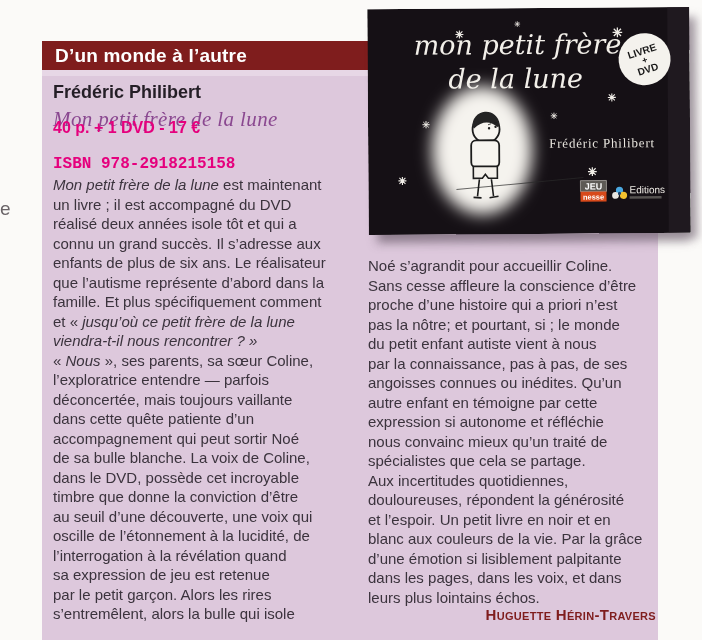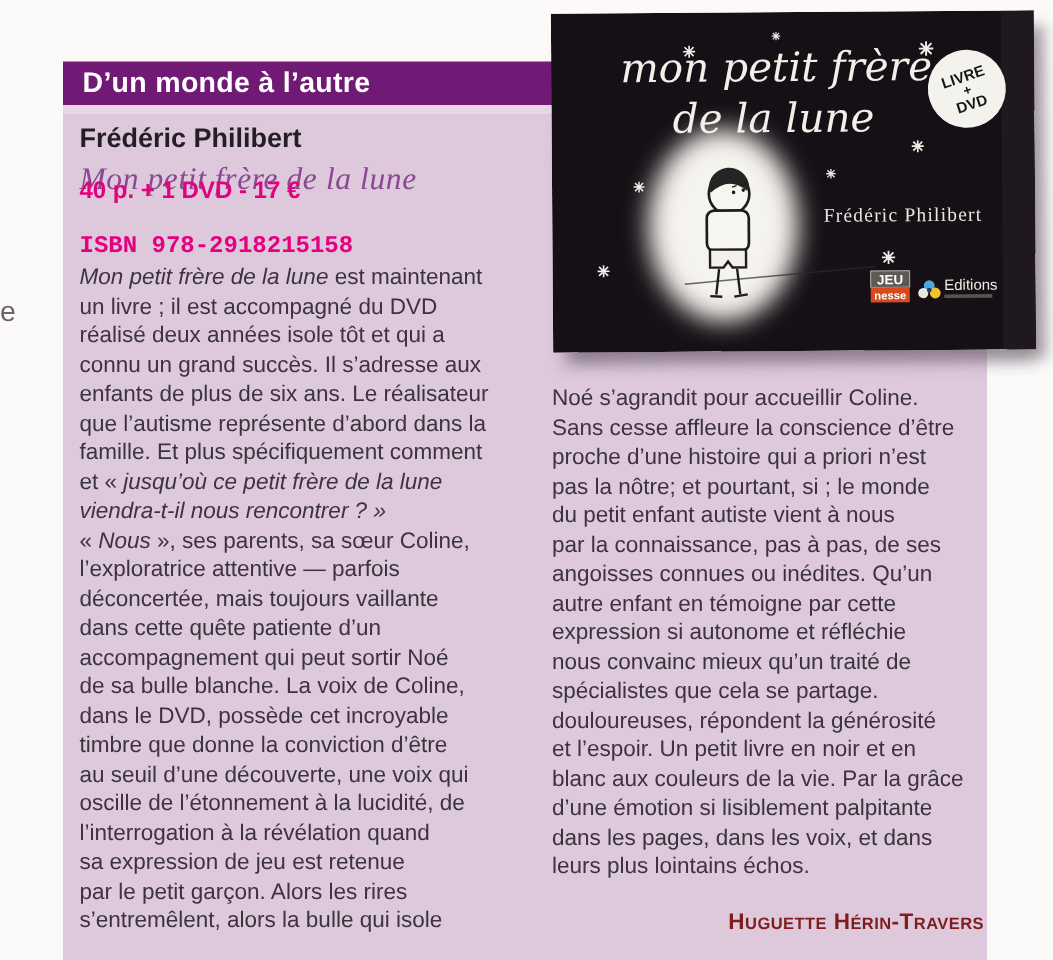--- a/index.html
+++ b/index.html
@@ -2,21 +2,21 @@
 <html><head>
 <meta charset="utf-8">
 <style>
   html,body{margin:0;padding:0;}
   .page{position:relative;width:702px;height:640px;background:#fbfaf8;overflow:hidden;
         font-family:"Liberation Sans",sans-serif;color:#3b333d;}
   .margin-letter{position:absolute;left:0px;top:198px;font-size:19px;color:#6a6468;}
   .panel{position:absolute;left:42px;top:69px;width:616px;height:571px;
          background:#ddc8dc;border-top:7px solid #e7d7e6;box-sizing:border-box;}
   .banner{position:absolute;left:42px;top:41px;width:327px;height:29px;
-          background:#701a75;color:#ffffff;font-weight:bold;font-size:19px;
+          background:#7f1d1d;color:#ffffff;font-weight:bold;font-size:19px;
           line-height:29px;padding-left:13px;box-sizing:border-box;letter-spacing:.2px;}
   .author{position:absolute;left:53px;top:82px;font-size:18px;font-weight:bold;color:#241e26;}
   .book-title{position:absolute;left:53px;top:107px;font-family:"Liberation Serif",serif;
           font-style:italic;font-size:21px;color:#8a4890;letter-spacing:.4px;}
   .meta{position:absolute;left:53px;font-weight:bold;color:#e5007d;font-size:16px;}
   .meta.format{top:119px;}
   .meta.isbn{top:155px;font-family:Liberation Mono, monospace;}
   .col{position:absolute;font-size:15px;line-height:19.5px;color:#3b333d;}
   .col .line{white-space:nowrap;}
   .col em{font-style:italic;}
@@ -52,21 +52,21 @@
       <div class="line"><em>Mon petit frère de la lune</em><span> est maintenant</span></div>
       <div class="line"><span>un livre ; il est accompagné du DVD</span></div>
       <div class="line"><span>réalisé deux années isole tôt et qui a</span></div>
       <div class="line"><span>connu un grand succès. Il s’adresse aux</span></div>
       <div class="line"><span>enfants de plus de six ans. Le réalisateur</span></div>
       <div class="line"><span>que l’autisme représente d’abord dans la</span></div>
       <div class="line"><span>famille. Et plus spécifiquement comment</span></div>
       <div class="line"><span>et « </span><em>jusqu’où ce petit frère de la lune</em></div>
       <div class="line"><em>viendra-t-il nous rencontrer ? »</em></div>
       <div class="line"><span>« </span><em>Nous</em><span> », ses parents, sa sœur Coline,</span></div>
-      <div class="line"><span>l’exploratrice attentive — parfois</span></div>
+      <div class="line"><span>l’exploratrice entendre — parfois</span></div>
       <div class="line"><span>déconcertée, mais toujours vaillante</span></div>
       <div class="line"><span>dans cette quête patiente d’un</span></div>
       <div class="line"><span>accompagnement qui peut sortir Noé</span></div>
       <div class="line"><span>de sa bulle blanche. La voix de Coline,</span></div>
       <div class="line"><span>dans le DVD, possède cet incroyable</span></div>
       <div class="line"><span>timbre que donne la conviction d’être</span></div>
       <div class="line"><span>au seuil d’une découverte, une voix qui</span></div>
       <div class="line"><span>oscille de l’étonnement à la lucidité, de</span></div>
       <div class="line"><span>l’interrogation à la révélation quand</span></div>
       <div class="line"><span>sa expression de jeu est retenue</span></div>
@@ -78,20 +78,21 @@
       <div class="line"><span>Sans cesse affleure la conscience d’être</span></div>
       <div class="line"><span>proche d’une histoire qui a priori n’est</span></div>
       <div class="line"><span>pas la nôtre; et pourtant, si ; le monde</span></div>
       <div class="line"><span>du petit enfant autiste vient à nous</span></div>
       <div class="line"><span>par la connaissance, pas à pas, de ses</span></div>
       <div class="line"><span>angoisses connues ou inédites. Qu’un</span></div>
       <div class="line"><span>autre enfant en témoigne par cette</span></div>
       <div class="line"><span>expression si autonome et réfléchie</span></div>
       <div class="line"><span>nous convainc mieux qu’un traité de</span></div>
       <div class="line"><span>spécialistes que cela se partage.</span></div>
+      <div class="line"><span>Aux incertitudes quotidiennes,</span></div>
       <div class="line"><span>douloureuses, répondent la générosité</span></div>
       <div class="line"><span>et l’espoir. Un petit livre en noir et en</span></div>
       <div class="line"><span>blanc aux couleurs de la vie. Par la grâce</span></div>
       <div class="line"><span>d’une émotion si lisiblement palpitante</span></div>
       <div class="line"><span>dans les pages, dans les voix, et dans</span></div>
       <div class="line"><span>leurs plus lointains échos.</span></div>
     </div>
 
   <div class="signature">Huguette Hérin-Travers</div>
 

